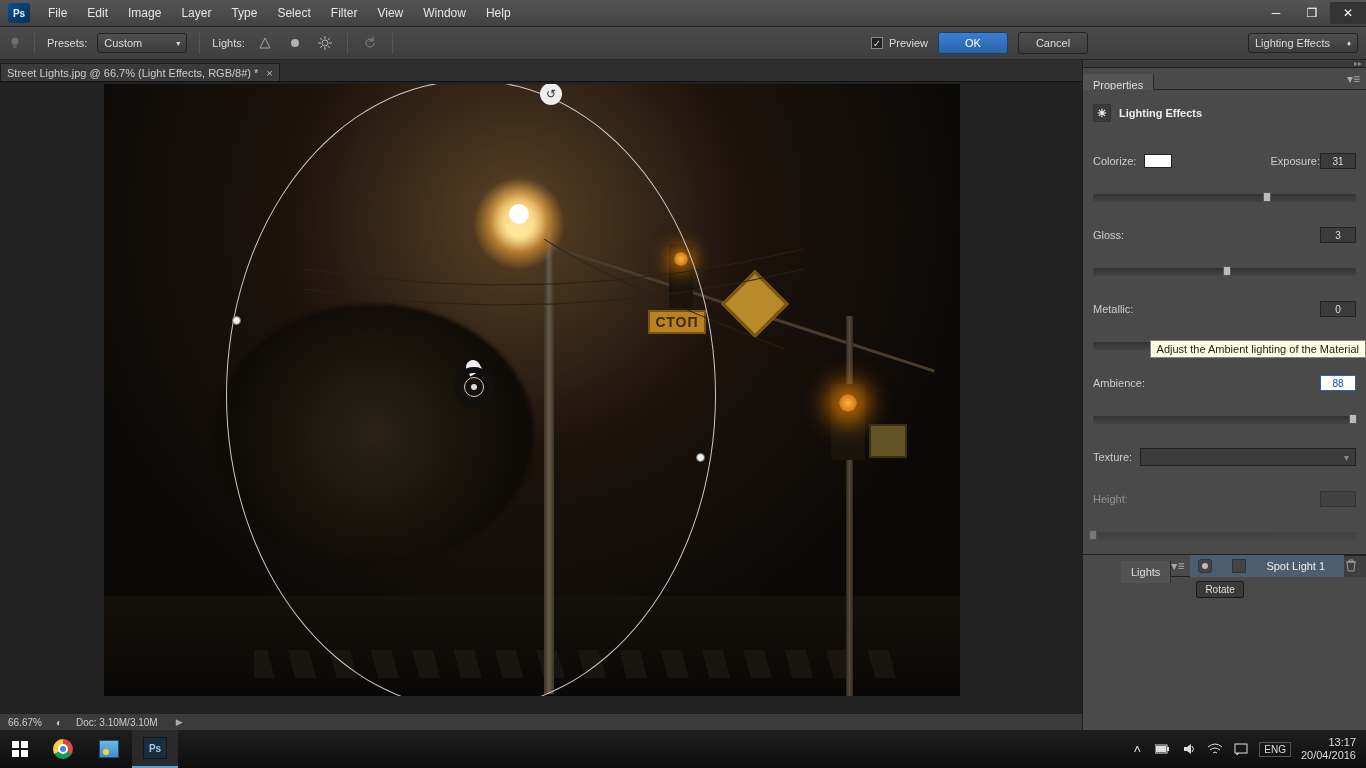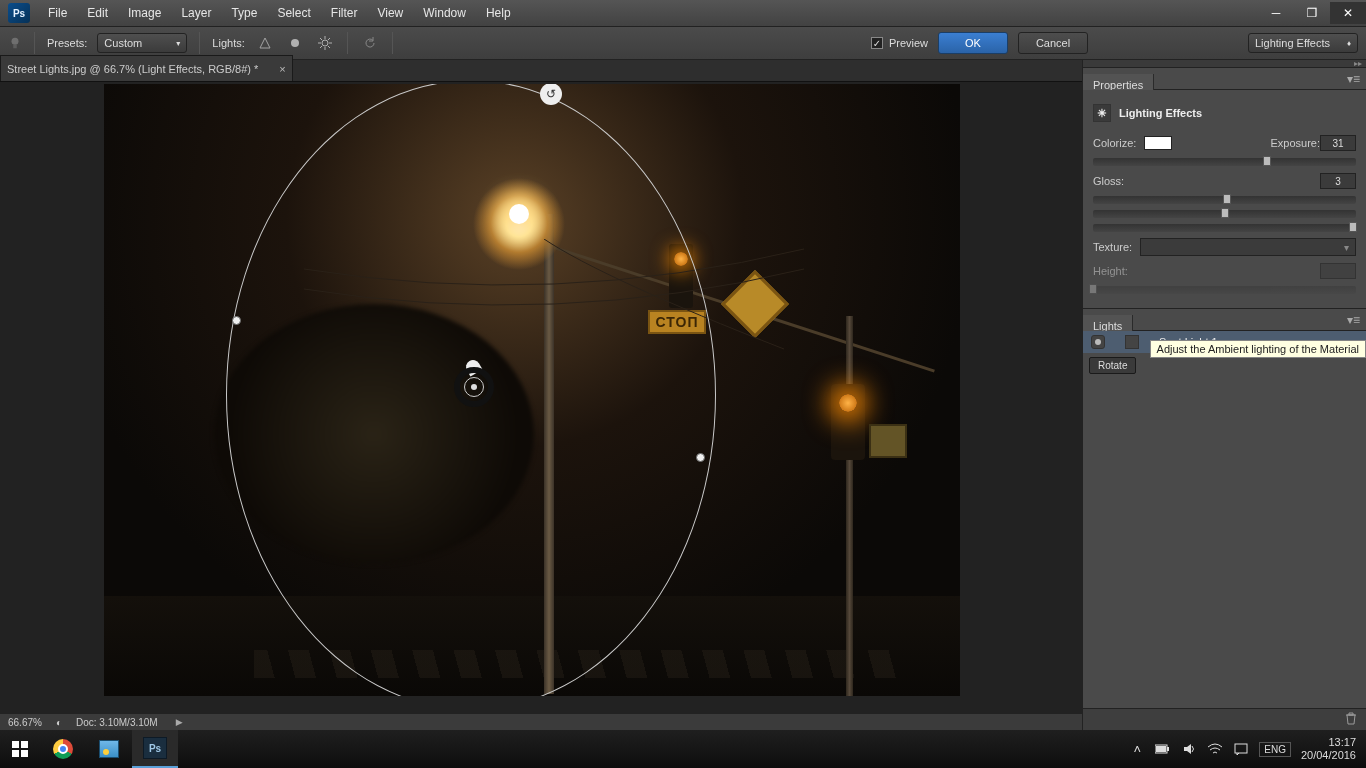--- a/index.html
+++ b/index.html
@@ -24,21 +24,21 @@
 .optionsbar .spacer { flex:1; }
 .optionsbar .previewwrap { display:flex; align-items:center; gap:6px; }
 .optionsbar .checkbox { width:12px; height:12px; border:1px solid #888; background:#222; display:flex; align-items:center; justify-content:center; font-size:10px; color:#ddd; }
 .optionsbar .btn { min-width:70px; height:22px; display:flex; align-items:center; justify-content:center; border-radius:3px; font-size:11px; }
 .optionsbar .btn.ok { background:linear-gradient(#3b7fd2,#2a63a8); color:#fff; border:1px solid #1b3e66; }
 .optionsbar .btn.cancel { background:linear-gradient(#4d4d4d,#3e3e3e); border:1px solid #222; color:#ddd; }
 .optionsbar .dropdown.right { width:110px; margin-left:auto; }
 
 
 .doctabs { height:22px; background:#2e2e2e; border-bottom:1px solid #111; display:flex; align-items:flex-end; }
-.doctab { height:26px; background:#3a3a3a; border:1px solid #1a1a1a; border-bottom:none; padding:0 6px; display:flex; align-items:center; font-size:11px; color:#ccc; gap:21px; }
+.doctab { height:18px; background:#3a3a3a; border:1px solid #1a1a1a; border-bottom:none; padding:0 6px; display:flex; align-items:center; font-size:11px; color:#ccc; gap:8px; }
 .doctab .x { color:#bbb; font-size:11px; }
 
 
 .workarea { position:absolute; top:82px; left:0; right:284px; bottom:38px; background:#222; }
 .canvas { position:absolute; top:2px; left:104px; width:856px; height:612px; background:#0d0a08; overflow:hidden; }
 
 
 .sky { position:absolute; inset:0; background: radial-gradient(circle at 48% 22%, #5a4126 0%, #1c130c 35%, #0b0907 70%); }
 .foliage { position:absolute; left:110px; top:220px; width:320px; height:260px; background:radial-gradient(circle,#2a2316 0%,#0e0a06 70%); border-radius:50%; filter:blur(2px); }
 .pole { position:absolute; left:440px; top:130px; width:10px; height:480px; background:linear-gradient(90deg,#3b3228,#6a5a44,#3b3228); }
@@ -71,21 +71,21 @@
 
 .panels { position:absolute; top:60px; right:0; bottom:38px; width:284px; background:#4a4a4a; border-left:1px solid #222; display:flex; flex-direction:column; }
 .collapsebar { height:8px; background:#3a3a3a; border-bottom:1px solid #222; display:flex; justify-content:flex-end; align-items:center; padding-right:4px; font-size:8px; color:#888; }
 .panel-tab { height:22px; background:#4a4a4a; border-bottom:1px solid #222; display:flex; align-items:center; font-size:11px; color:#ddd; }
 .panel-tab .t { background:#535353; padding:0 10px; height:22px; display:flex; align-items:center; border-right:1px solid #2a2a2a;margin-top:12px; }
 .panel-tab .menu { margin-left:auto; margin-right:6px; color:#aaa; font-size:12px; }
 .panel-body { background:#4a4a4a; padding:8px 10px; font-size:11px; color:#ccc; flex-shrink:0; }
 .panel-title { display:flex; align-items:center; gap:8px; padding:6px 0; font-weight:bold; color:#eee; }
 .panel-title .ticon { width:18px; height:18px; border:1px solid #333; background:#3a3a3a; display:flex; align-items:center; justify-content:center; font-size:11px; }
 
-.row { display:flex; align-items:center; margin:6px 0; height:18px; }
+.row { display:flex; align-items:center; margin:24px 0; height:18px; }
 .row .lab { color:#ccc; }
 .row .swatch { width:28px; height:14px; background:#fff; border:1px solid #222; margin-left:8px; }
 .row .numbox { width:36px; height:16px; background:#3b3b3b; border:1px solid #222; color:#ddd; font-size:10px; display:flex; align-items:center; justify-content:center; margin-left:auto; }
 .row .numbox.active { background:#fff; color:#0050a0; border:1px solid #2a63a8; }
 .row .gap { flex:1; }
 .slider { height:8px; background:linear-gradient(#333,#444); border-radius:2px; margin:2px 0 6px; position:relative; }
 .slider .thumb { position:absolute; top:-2px; width:8px; height:10px; background:#bbb; border:1px solid #555; transform:translateX(-50%); }
 
 .tooltip { position:absolute; right:0; top:250px; background:#ffffe1; border:1px solid #848484; color:#222; font-size:11px; padding:2px 6px; white-space:nowrap; z-index:5; }
 
@@ -267,24 +267,34 @@
 
     <div class="row">
       <span class="lab">Gloss:</span>
       <div class="gap"></div>
       <div class="numbox">3</div>
     </div>
     <div class="slider">
         <div class="thumb" style="left:51%"></div>
       </div>
 
+    <div class="row">
+      <span class="lab">Metallic:</span>
+      <div class="gap"></div>
+      <div class="numbox">0</div>
+    </div>
     <div class="slider">
         <div class="thumb" style="left:50%"></div>
       </div>
 
+    <div class="row">
+      <span class="lab">Ambience:</span>
+      <div class="gap"></div>
+      <div class="numbox active">88</div>
+    </div>
     <div class="slider">
         <div class="thumb" style="left:99%"></div>
       </div>
 
     <div class="row">
       <span class="lab">Texture:</span>
       <div class="dropdown2">
           <span></span>
           <span>▾</span>
         </div>
@@ -294,21 +304,21 @@
       <div class="gap"></div>
       <div class="numbox"></div>
     </div>
     <div class="slider" style="opacity:.4">
         <div class="thumb" style="left:0%"></div>
       </div>
 
     <div class="tooltip">Adjust the Ambient lighting of the Material</div>
   </div>
 
-  <div class="lights-panel" style="display:flex; flex-direction:column; flex:1;">
+  <div class="lights-panel" style="display:flex; flex-direction:row; flex:1;padding-left:38px;">
     <div class="panel-tab">
       <div class="t">Lights</div>
       <div class="menu">▾≡</div>
     </div>
     <div class="lights-body">
       <div class="light-row sel">
         <div class="eye"></div>
         <div class="lighttype"></div>
         <span>Spot Light 1</span>
       </div>

